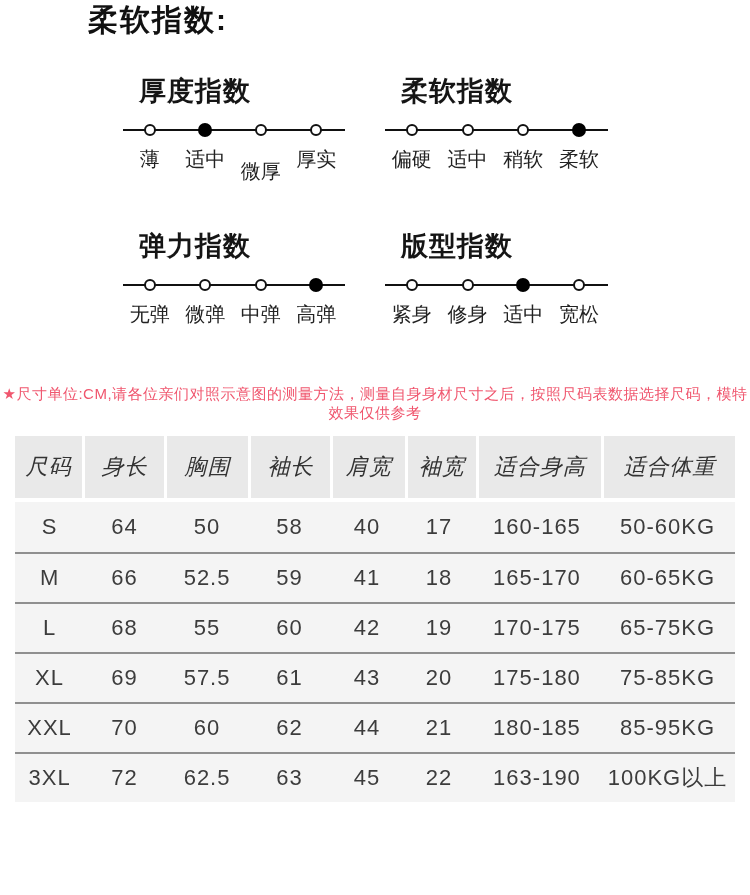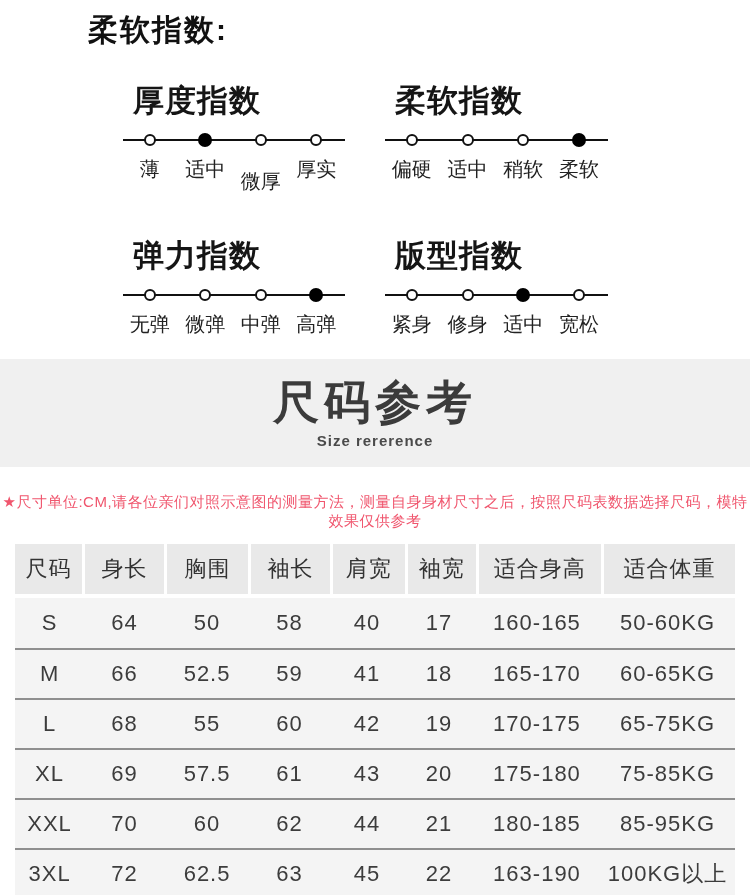--- a/index.html
+++ b/index.html
@@ -6,34 +6,34 @@
   html,body { width:750px; }
   body {
     height:895px;
     background:#ffffff;
     font-family:"Liberation Sans","DejaVu Sans",sans-serif;
     color:#1b1b1b;
     overflow:hidden;
   }
 
   
-  .soft-index { height:359px; padding-top:10px; }
+  .soft-index { height:359px; }
   .main-title {
     margin-left:88px;
     font-size:30px; font-weight:bold; letter-spacing:2px; color:#111;
   }
   .index-grid {
     display:grid;
     grid-template-columns:222px 223px;
     column-gap:40px; row-gap:58px;
     margin:34px 0 0 123px;
   }
   .index-title {
-    font-size:31px; font-weight:bold; letter-spacing:1px; color:#151515;
-    margin-left:10px; line-height:32px;
+    font-size:27px; font-weight:bold; letter-spacing:1px; color:#151515;
+    margin-left:16px; line-height:32px;
   }
   .scale-track { position:relative; height:14px; margin-top:16px; }
   .scale-line {
     position:absolute; left:0; right:0; top:50%; height:2px; margin-top:-1px;
     background:#111;
   }
   .scale-dot {
     position:absolute; top:50%;
     width:12px; height:12px;
     border:2px solid #111; border-radius:50%;
@@ -66,23 +66,23 @@
   }
 
   
   .size-table { margin:13px 15px 0; }
   .t-head {
     display:grid;
     grid-template-columns:9.6fr 11.25fr 11.65fr 11.25fr 10.3fr 9.7fr 17.5fr 18.75fr;
     column-gap:3px;
   }
   .t-head .hcell {
-    background:#e9e9e9; height:50px;
+    background:#e9e9e9; height:62px;
     display:flex; align-items:center; justify-content:center;
-    font-size:22px; color:#333; letter-spacing:1px;
+    font-size:22px; color:#333; letter-spacing:1px;font-style:italic;
   }
   .t-body { margin-top:4px; background:#f4f4f4; }
   .t-row {
     display:grid;
     grid-template-columns:9.6fr 11.25fr 11.65fr 11.25fr 10.3fr 9.7fr 17.5fr 18.75fr;
     height:50px;
   }
   .t-row + .t-row { border-top:2px solid #8f8f8f; }
   .t-row .cell {
     display:flex; align-items:center; justify-content:center;
@@ -158,24 +158,20 @@
             <span class="scale-label" style="left: 12%;">紧身</span>
             <span class="scale-label" style="left: 37%;">修身</span>
             <span class="scale-label" style="left: 62%;">适中</span>
             <span class="scale-label" style="left: 87%;">宽松</span>
           </div>
         </div>
       </div>
   </section>
 
   <section>
-    <div class="size-banner">
-      <h2 class="size-title">尺码参考</h2>
-      <div class="size-subtitle">Size rererence</div>
-    </div>
 
     <p class="note" id="size-note" style="color: rgb(240, 86, 110);">★尺寸单位:CM,请各位亲们对照示意图的测量方法，测量自身身材尺寸之后，按照尺码表数据选择尺码，模特效果仅供参考</p>
 
     <div class="size-table" id="size-table">
         <div class="t-head">
           <div class="hcell">尺码</div>
           <div class="hcell">身长</div>
           <div class="hcell">胸围</div>
           <div class="hcell">袖长</div>
           <div class="hcell">肩宽</div>

